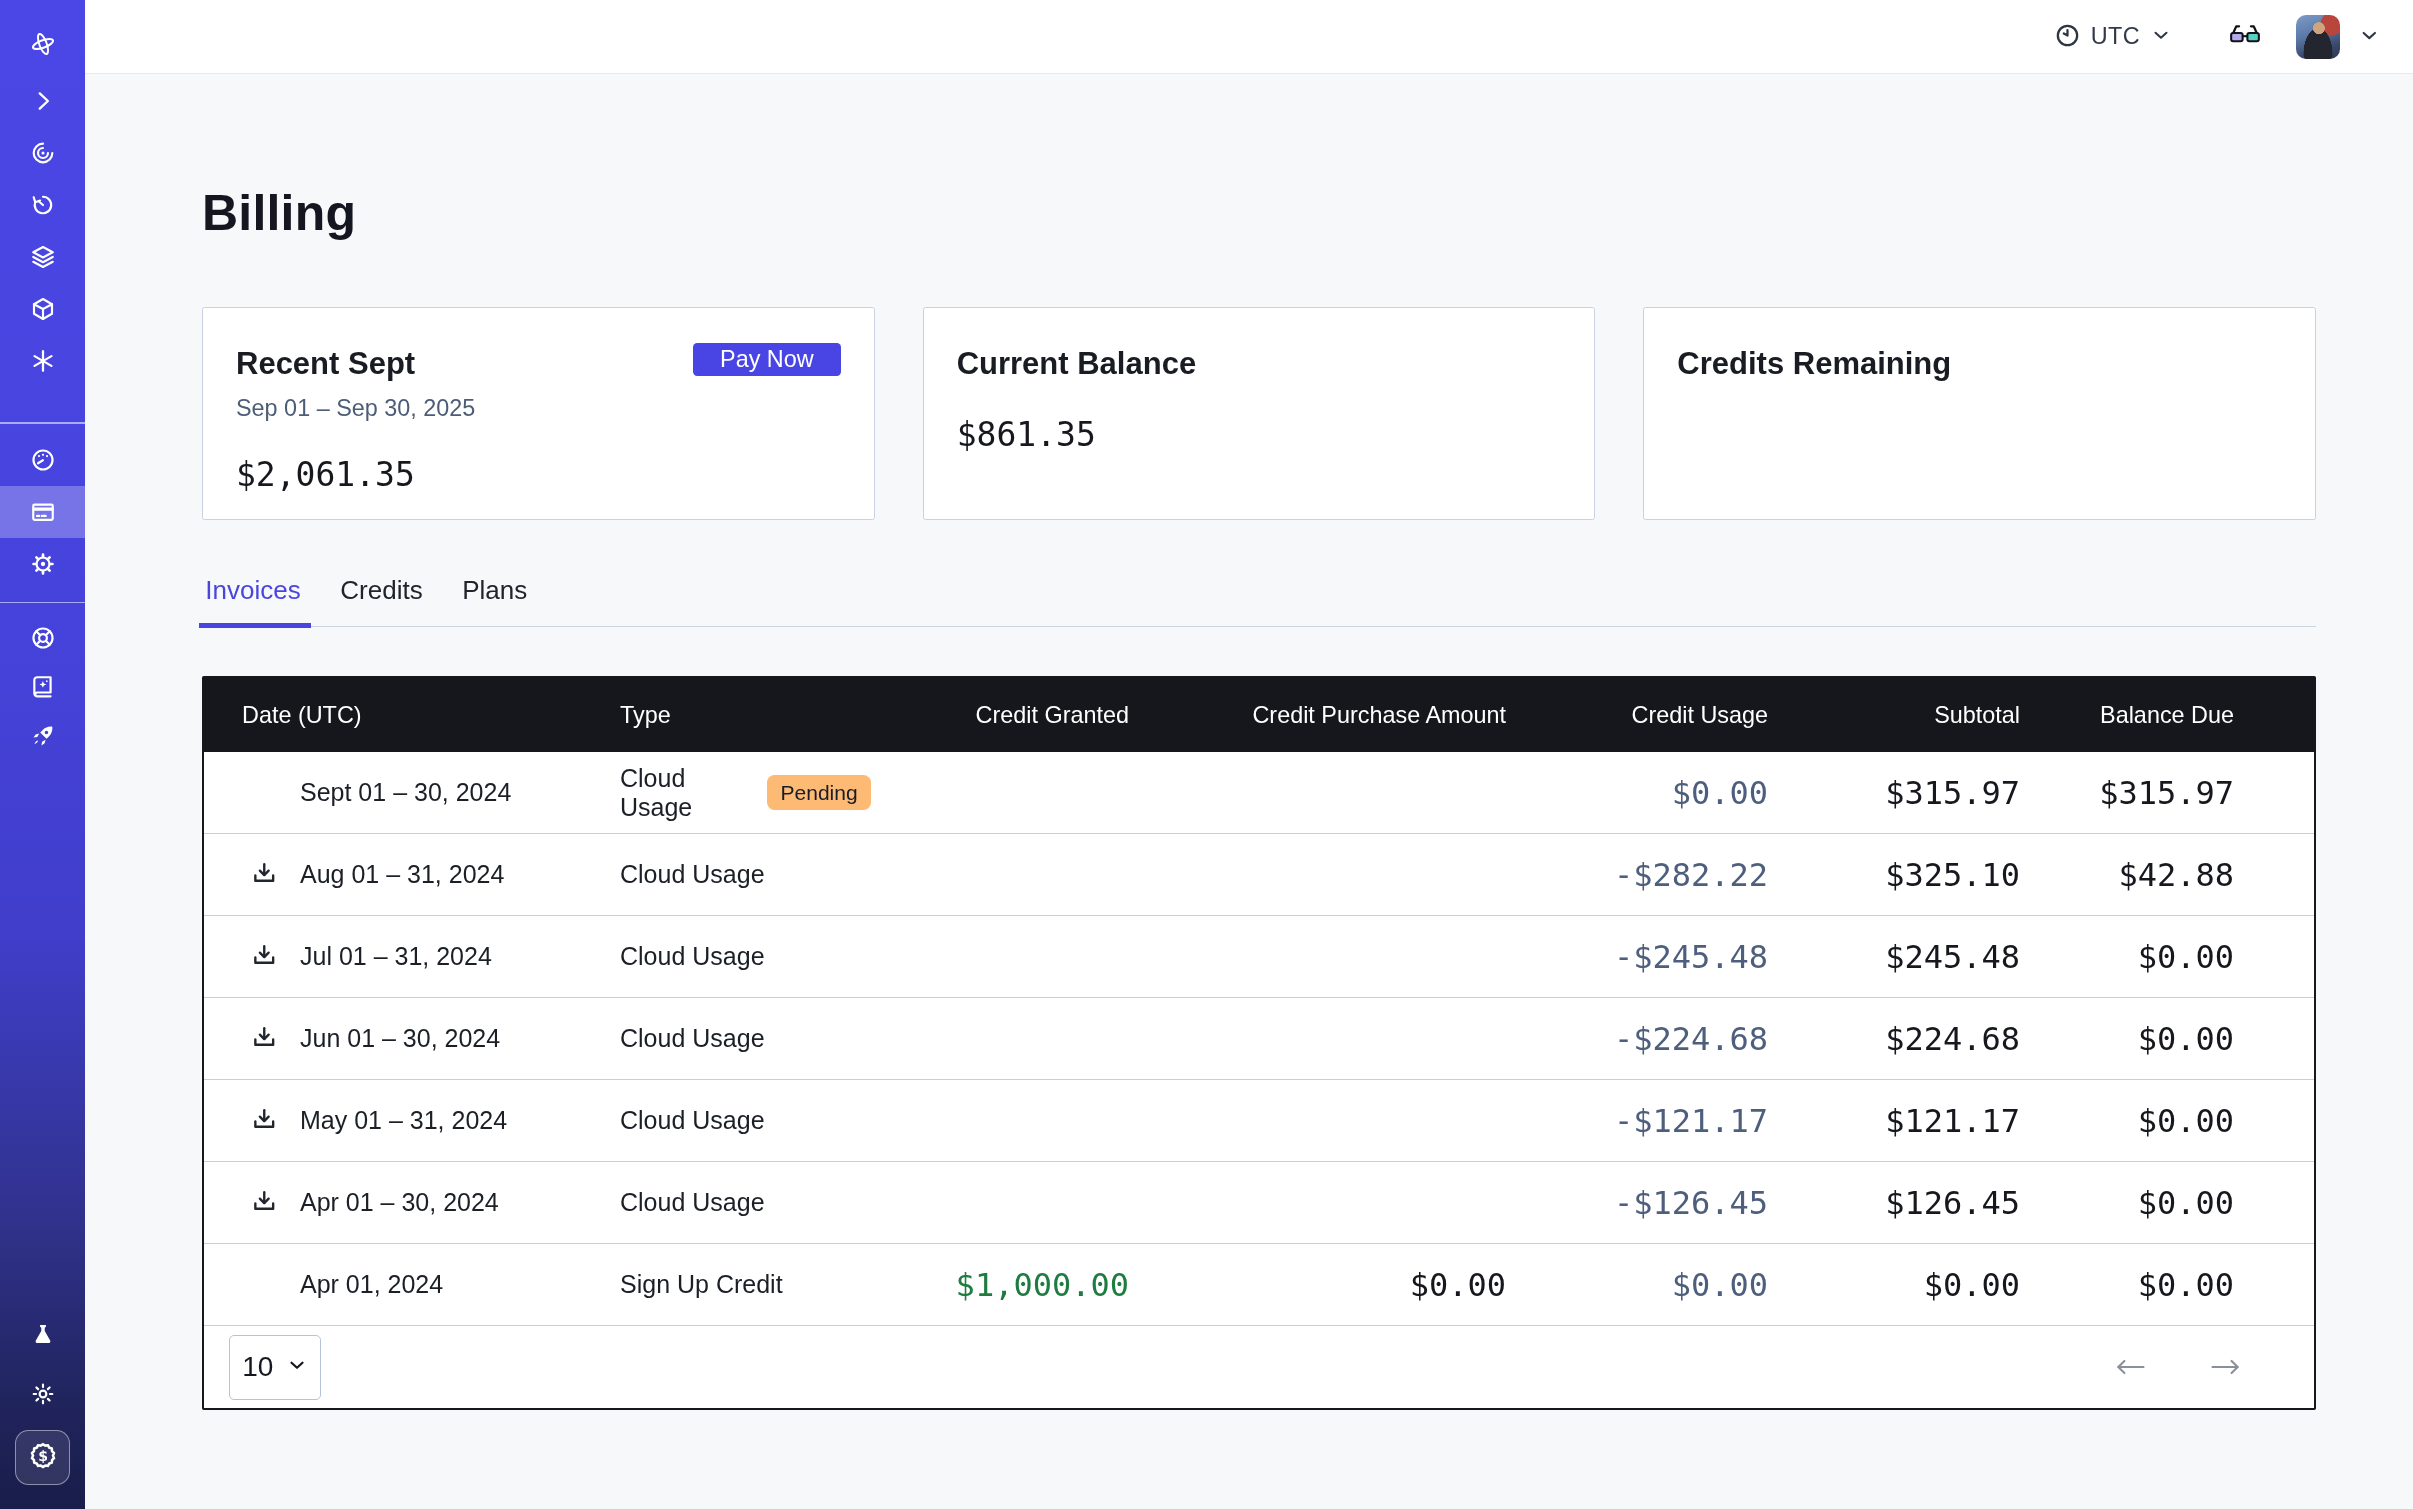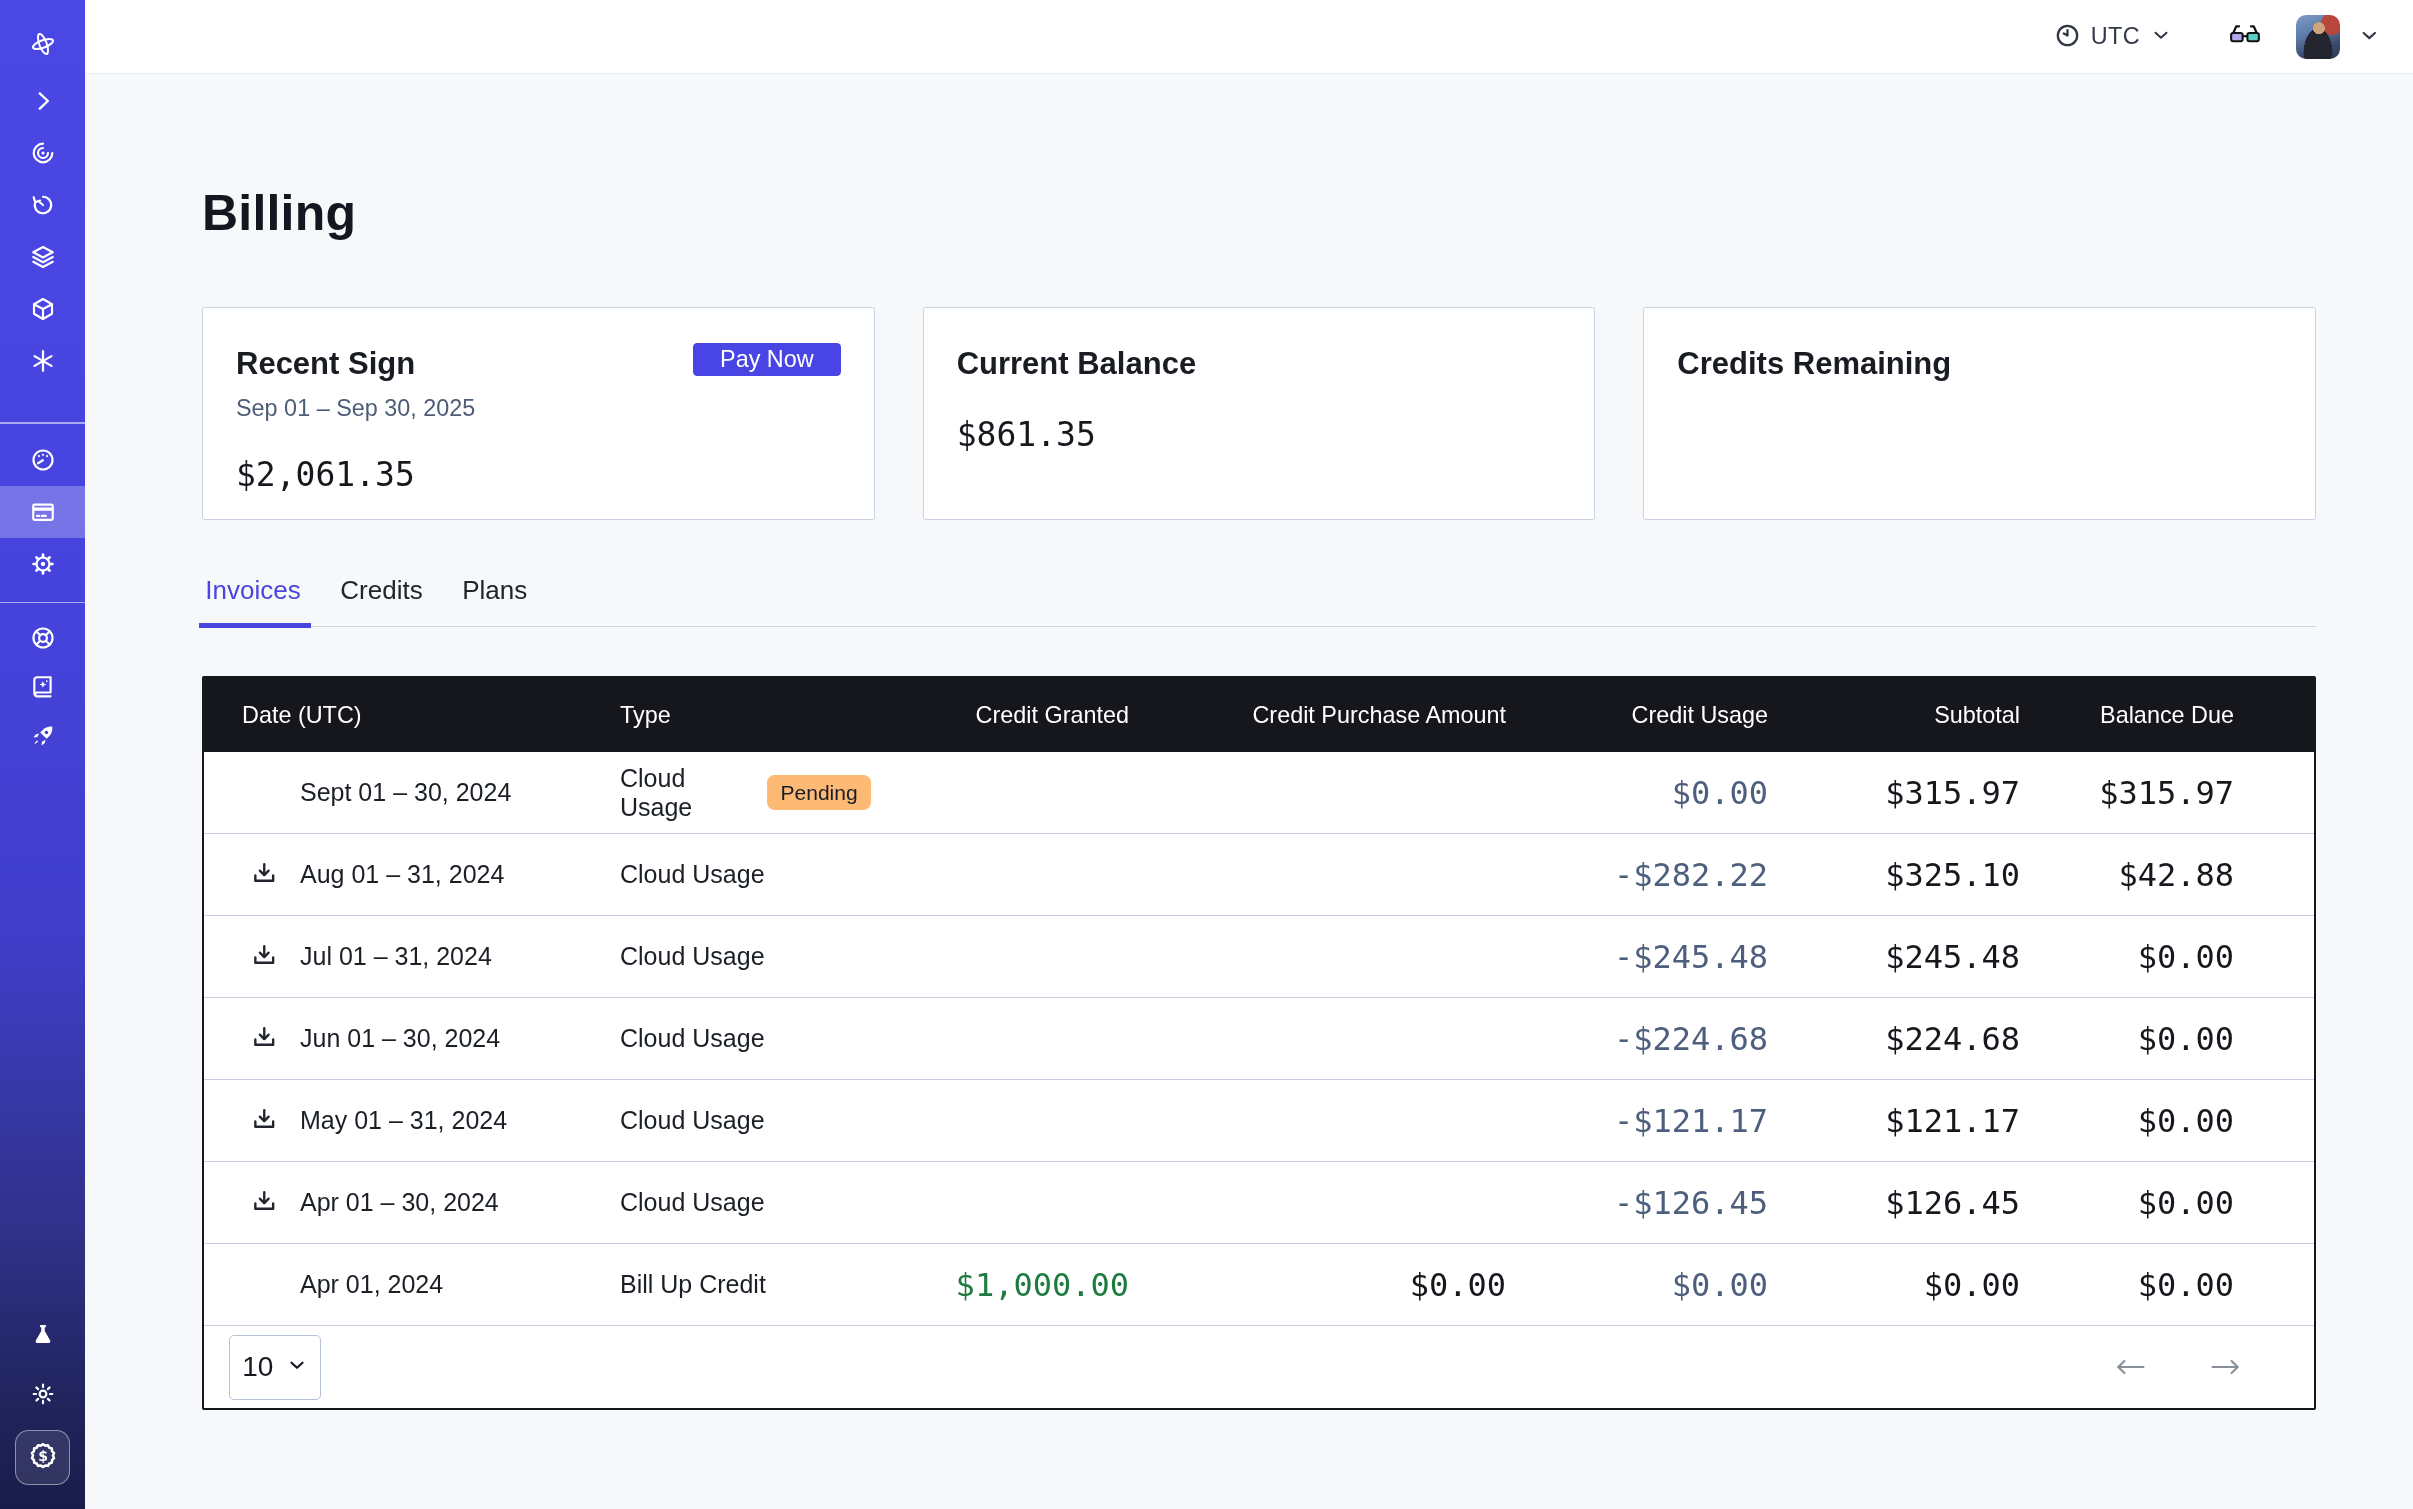--- a/index.html
+++ b/index.html
@@ -296,21 +296,21 @@
           </svg>
       </span>
     </button>
   </header>
 
   <div class="content">
     <h1 class="page-title">Billing</h1>
 
     <div class="cards">
       <div class="card">
-        <div class="card-title">Recent Sign</div>
+        <div class="card-title">Recent Sept</div>
         <div class="card-sub">Sep 01 – Sep 30, 2025</div>
         <div class="card-amount mono">$2,061.35</div>
         <button class="pay-btn">Pay Now</button>
       </div>
       <div class="card">
         <div class="card-title">Current Balance</div>
         <div class="card-amount mono">$861.35</div>
       </div>
       <div class="card no-sub">
         <div class="card-title">Credits Remaining</div>
@@ -464,21 +464,21 @@
         <div class="cell num mono">$126.45</div>
         <div class="cell num mono">$0.00</div>
       </div>
 
       <div class="t-grid t-row">
         <div class="date-cell">
           <span class="dl-slot"></span>
           <span>Apr 01, 2024</span>
         </div>
         <div class="type-cell">
-          <span>Bill Up Credit</span>
+          <span>Sign Up Credit</span>
         </div>
         <div class="cell num mono green">$1,000.00</div>
         <div class="cell num mono">$0.00</div>
         <div class="cell num mono usage">$0.00</div>
         <div class="cell num mono">$0.00</div>
         <div class="cell num mono">$0.00</div>
       </div>
 
       <div class="t-foot">
         <div class="page-size">

